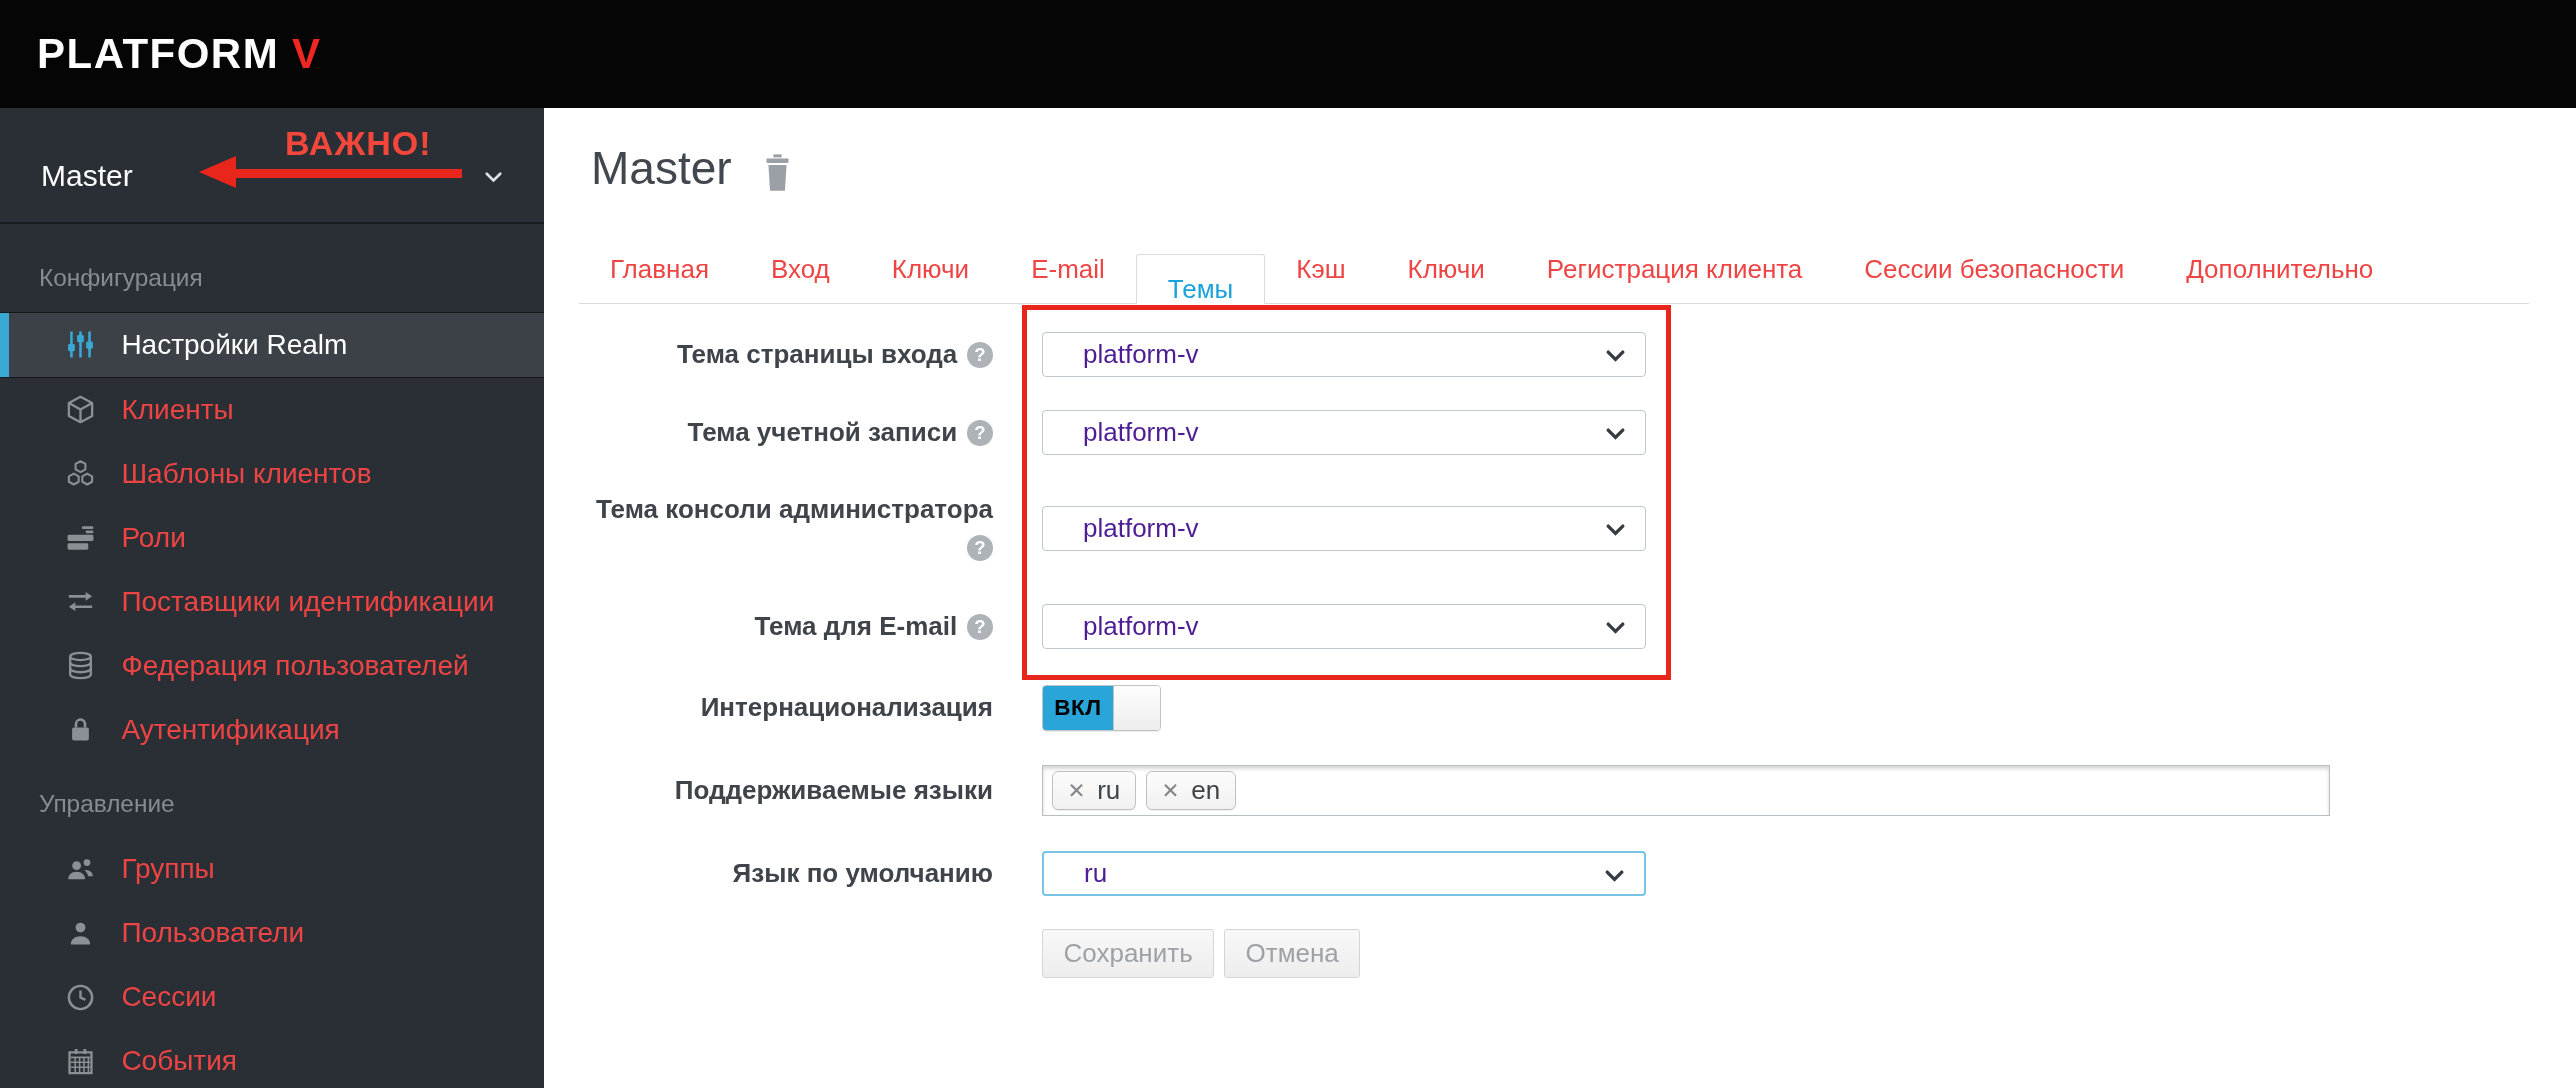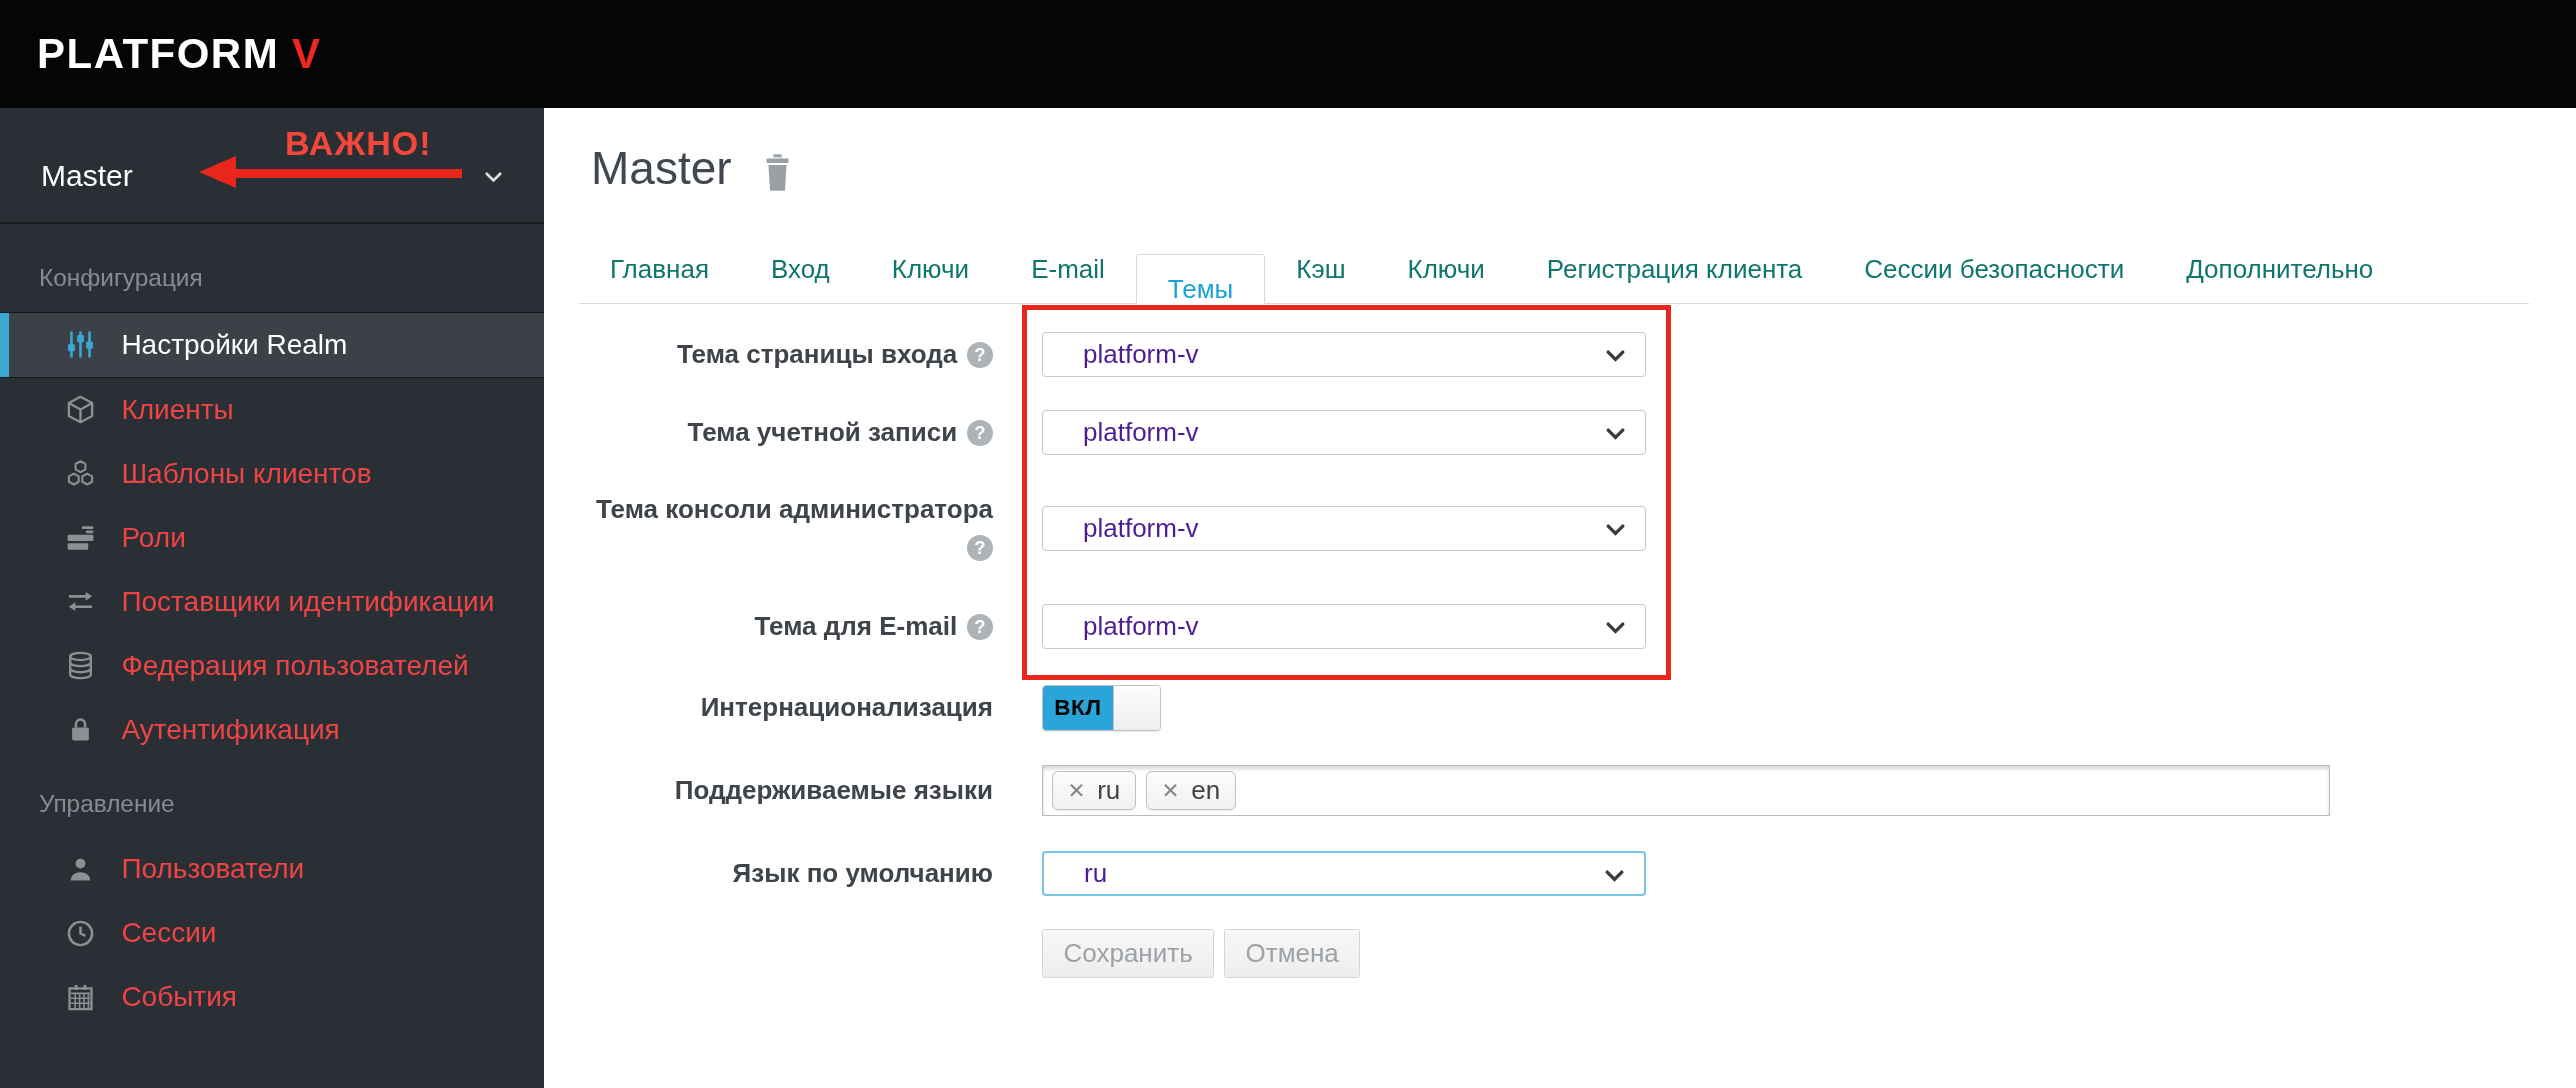--- a/index.html
+++ b/index.html
@@ -43,21 +43,21 @@
 
   
   .main { position:absolute; left:544px; top:108px; width:2032px; height:980px; background:#ffffff; }
 
   .page-title-row { position:absolute; left:47px; top:33px; display:flex; align-items:center; }
   .page-title { font-size:46px; font-weight:300; color:#40474e; }
   .trash-btn { margin:9.8px 0 0 29px; color:#9aa0a5; cursor:pointer; display:flex; }
 
   .tabs { position:absolute; left:35px; right:47px; top:125px; height:71px;
           display:flex; align-items:flex-end; border-bottom:1px solid #d7dbde; }
-  .tab { padding:0 31px; font-size:26px; color:#0f766e; height:68px; line-height:68px;
+  .tab { padding:0 31px; font-size:26px; color:#ef4444; height:68px; line-height:68px;
          cursor:pointer; white-space:nowrap; }
   .tab.active { background:#fff; border:1px solid #d7dbde; border-bottom:1px solid #ffffff;
                 margin-bottom:-1px; height:50px; line-height:68px; color:#1aa2dc;
                 border-radius:2.9px 2.9px 0 0; }
 
   .form-row { position:absolute; left:39px; display:flex; align-items:center; }
   .control-label { width:410px; text-align:right; font-size:26px; font-weight:600;
                    color:#3e444a; line-height:1.45; }
   .help-icon { display:inline-block; width:26px; height:26px; border-radius:50%;
                background:#aeb3b8; color:#ffffff; font-size:18.6px; font-weight:700;
@@ -190,20 +190,31 @@
         <svg viewBox="0 0 24 24">
             <rect x="5.5" y="10.5" width="13" height="10" rx="1.4" fill="currentColor"></rect>
             <path d="M8.5 10.5V7.8a3.5 3.5 0 0 1 7 0v2.7" fill="none" stroke="currentColor" stroke-width="2"></path>
           </svg>
       </span>
       <span>Аутентификация</span>
     </div>
 
     <div class="section-label second">Управление</div>
 
+    <div class="nav-item">
+      <span class="icon">
+        <svg viewBox="0 0 24 24" fill="currentColor">
+            <circle cx="9" cy="9" r="3.4"></circle>
+            <path d="M2.5 19.5c0-3.6 2.9-5.7 6.5-5.7s6.5 2.1 6.5 5.7z"></path>
+            <circle cx="17" cy="6.6" r="2.6"></circle>
+            <path d="M16.6 12.4c2.9.3 4.9 2.1 4.9 4.9h-3.6c-.3-2-1.3-3.6-2.9-4.6z"></path>
+          </svg>
+      </span>
+      <span>Группы</span>
+    </div>
     <div class="nav-item">
       <span class="icon">
         <svg viewBox="0 0 24 24" fill="currentColor">
             <circle cx="12" cy="7.4" r="3.8"></circle>
             <path d="M4.5 20.5c0-4 3.3-6.3 7.5-6.3s7.5 2.3 7.5 6.3z"></path>
           </svg>
       </span>
       <span>Пользователи</span>
     </div>
     <div class="nav-item">

